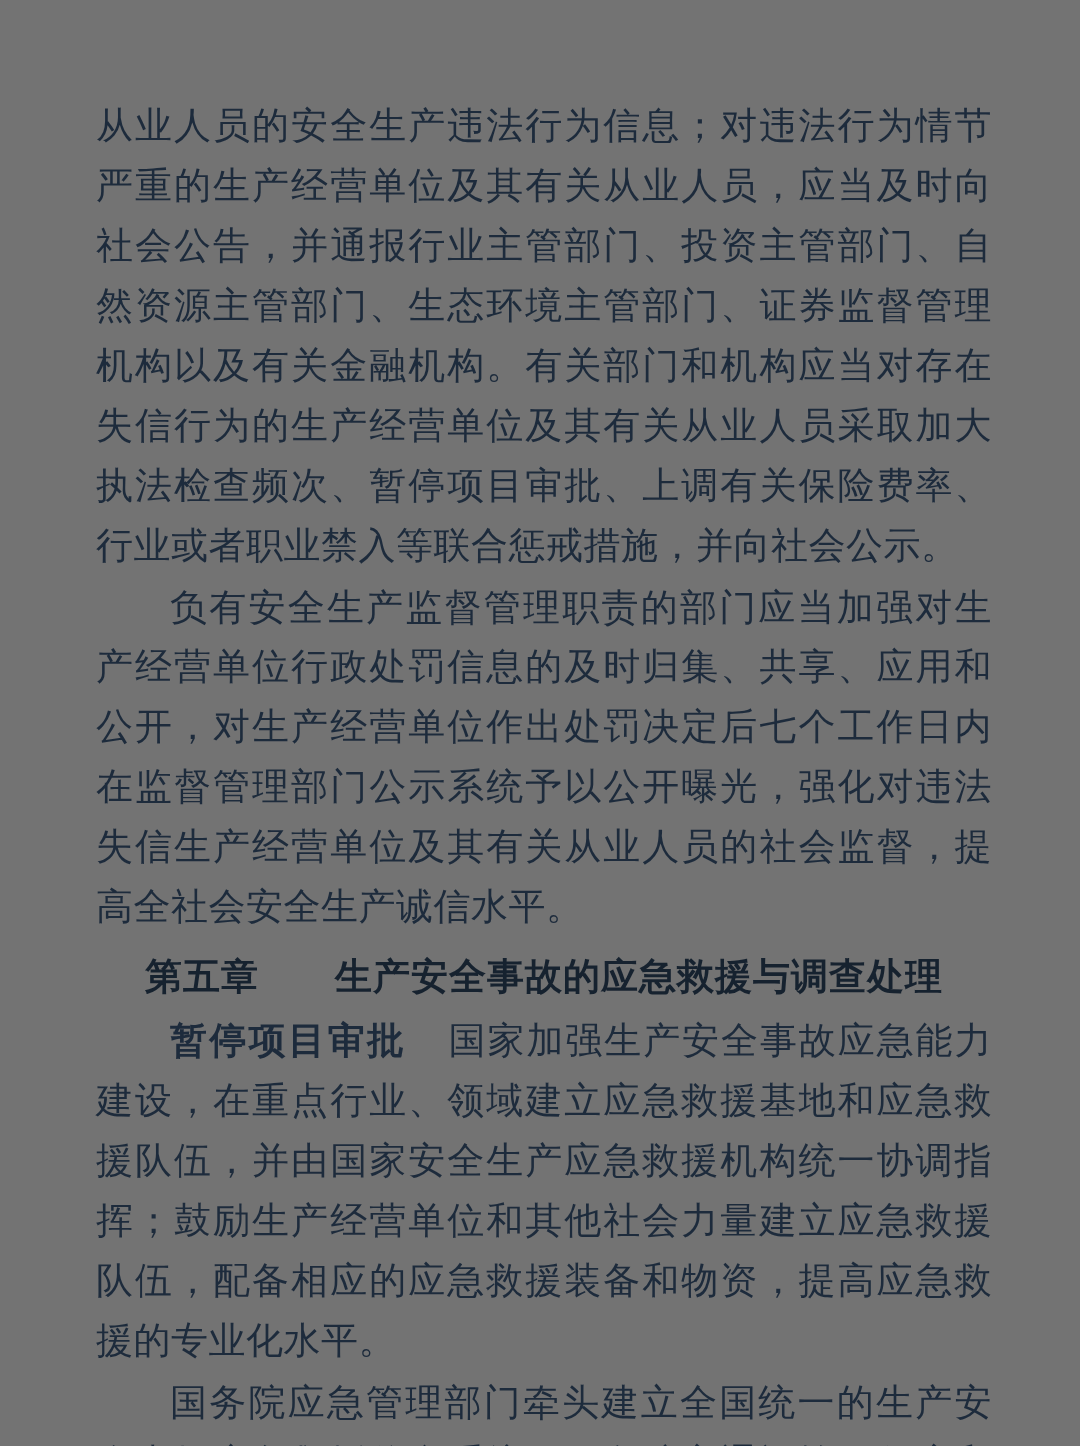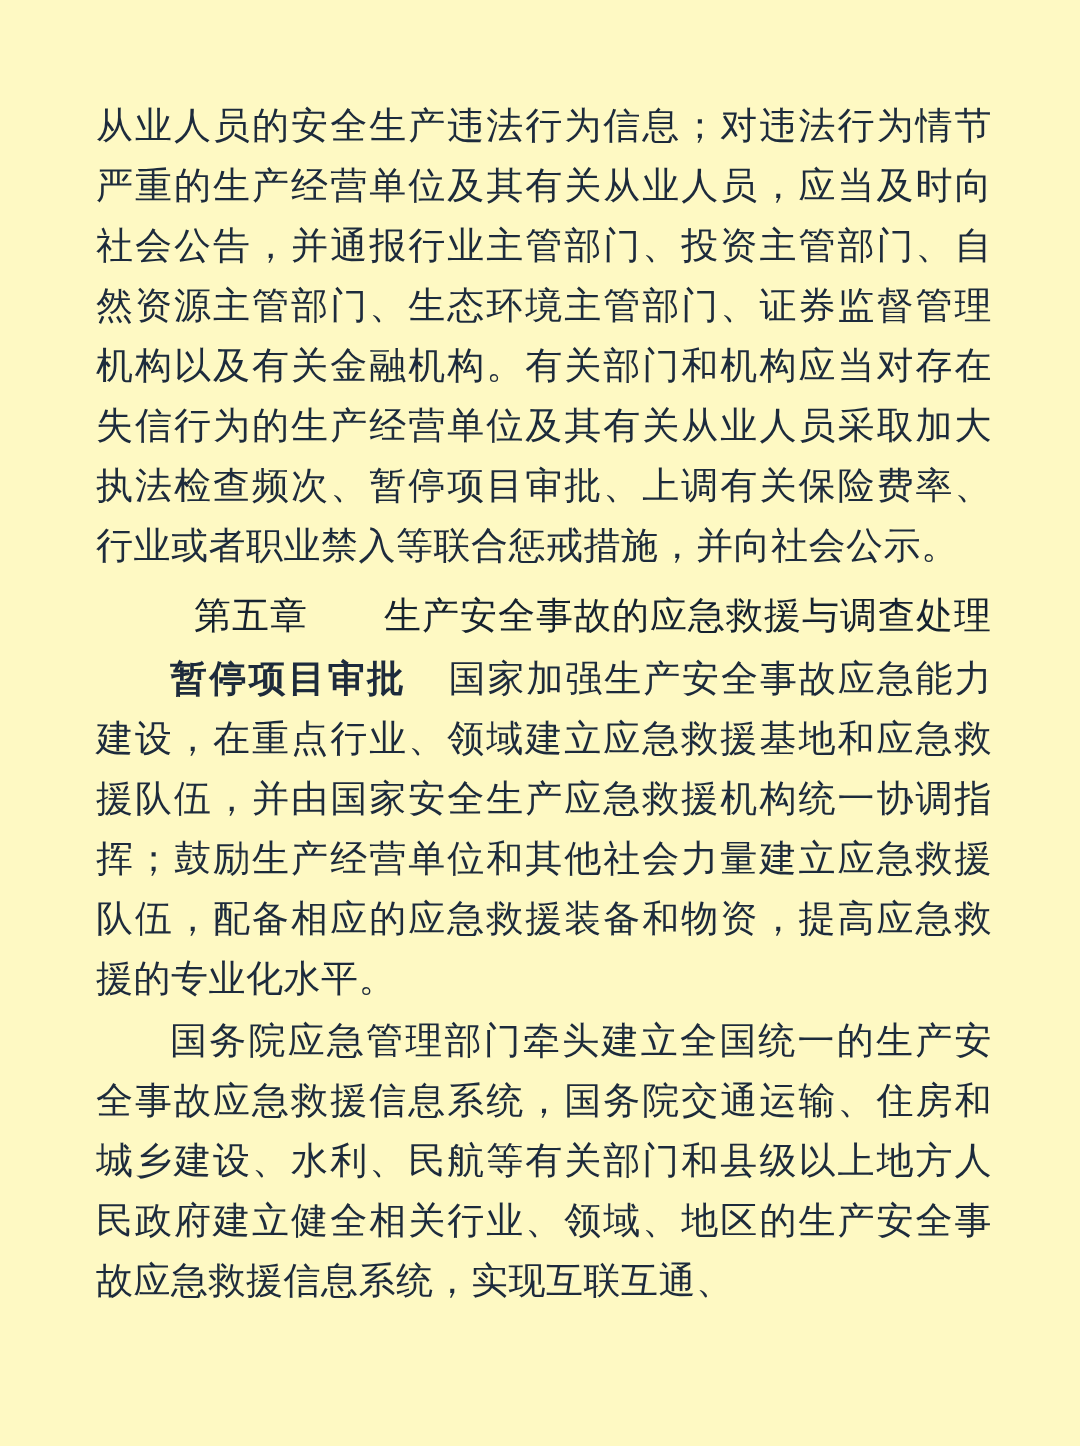--- a/index.html
+++ b/index.html
@@ -12,63 +12,64 @@
     height: 1446px;
     font-family: "Liberation Serif", "DejaVu Serif", serif;
     color: #1b2a3a;
     overflow: hidden;
   }
   .page {
     box-sizing: border-box;
     width: 1080px;
     height: 1446px;
     padding: 96px 88px 40px 96px;
-    background: #fef9c3;
+    background: #737373;
   }
   .doc-body {
     font-size: 37px;
     line-height: 1.62;
     letter-spacing: 0.5px;
     color: #1d2b3c;
     text-align: justify;
     text-justify: inter-ideograph;
   }
   p.para {
     margin: 0 0 2px 0;
     text-indent: 0;
   }
   p.para.indent {
     text-indent: 2em;
   }
   h2.chapter {
     margin: 10px 0 4px 0;
     font-size: 37px;
     line-height: 1.62;
-    font-weight: normal;
-    text-align: right;
+    font-weight: bold;
+    text-align: center;
     letter-spacing: 1px;
     color: #16222f;
   }
   .article-head {
     font-weight: bold;
     letter-spacing: 1px;
   }
   .article-gap {
     display: inline-block;
     width: 1.1em;
   }
 </style>
 </head>
 <body>
 
 <div class="page">
   <div class="doc-body">
 
     <p class="para">从业人员的安全生产违法行为信息；对违法行为情节严重的生产经营单位及其有关从业人员，应当及时向社会公告，并通报行业主管部门、投资主管部门、自然资源主管部门、生态环境主管部门、证券监督管理机构以及有关金融机构。有关部门和机构应当对存在失信行为的生产经营单位及其有关从业人员采取加大执法检查频次、暂停项目审批、上调有关保险费率、行业或者职业禁入等联合惩戒措施，并向社会公示。</p>
 
+    <p class="para indent">负有安全生产监督管理职责的部门应当加强对生产经营单位行政处罚信息的及时归集、共享、应用和公开，对生产经营单位作出处罚决定后七个工作日内在监督管理部门公示系统予以公开曝光，强化对违法失信生产经营单位及其有关从业人员的社会监督，提高全社会安全生产诚信水平。</p>
 
     <h2 class="chapter">第五章　　生产安全事故的应急救援与调查处理</h2>
 
     <p class="para indent"><span class="article-head">暂停项目审批</span><span class="article-gap"></span><span>国家加强生产安全事故应急能力建设，在重点行业、领域建立应急救援基地和应急救援队伍，并由国家安全生产应急救援机构统一协调指挥；鼓励生产经营单位和其他社会力量建立应急救援队伍，配备相应的应急救援装备和物资，提高应急救援的专业化水平。</span></p>
 
     <p class="para indent">国务院应急管理部门牵头建立全国统一的生产安全事故应急救援信息系统，国务院交通运输、住房和城乡建设、水利、民航等有关部门和县级以上地方人民政府建立健全相关行业、领域、地区的生产安全事故应急救援信息系统，实现互联互通、</p>
 
   </div>
 </div>
 

